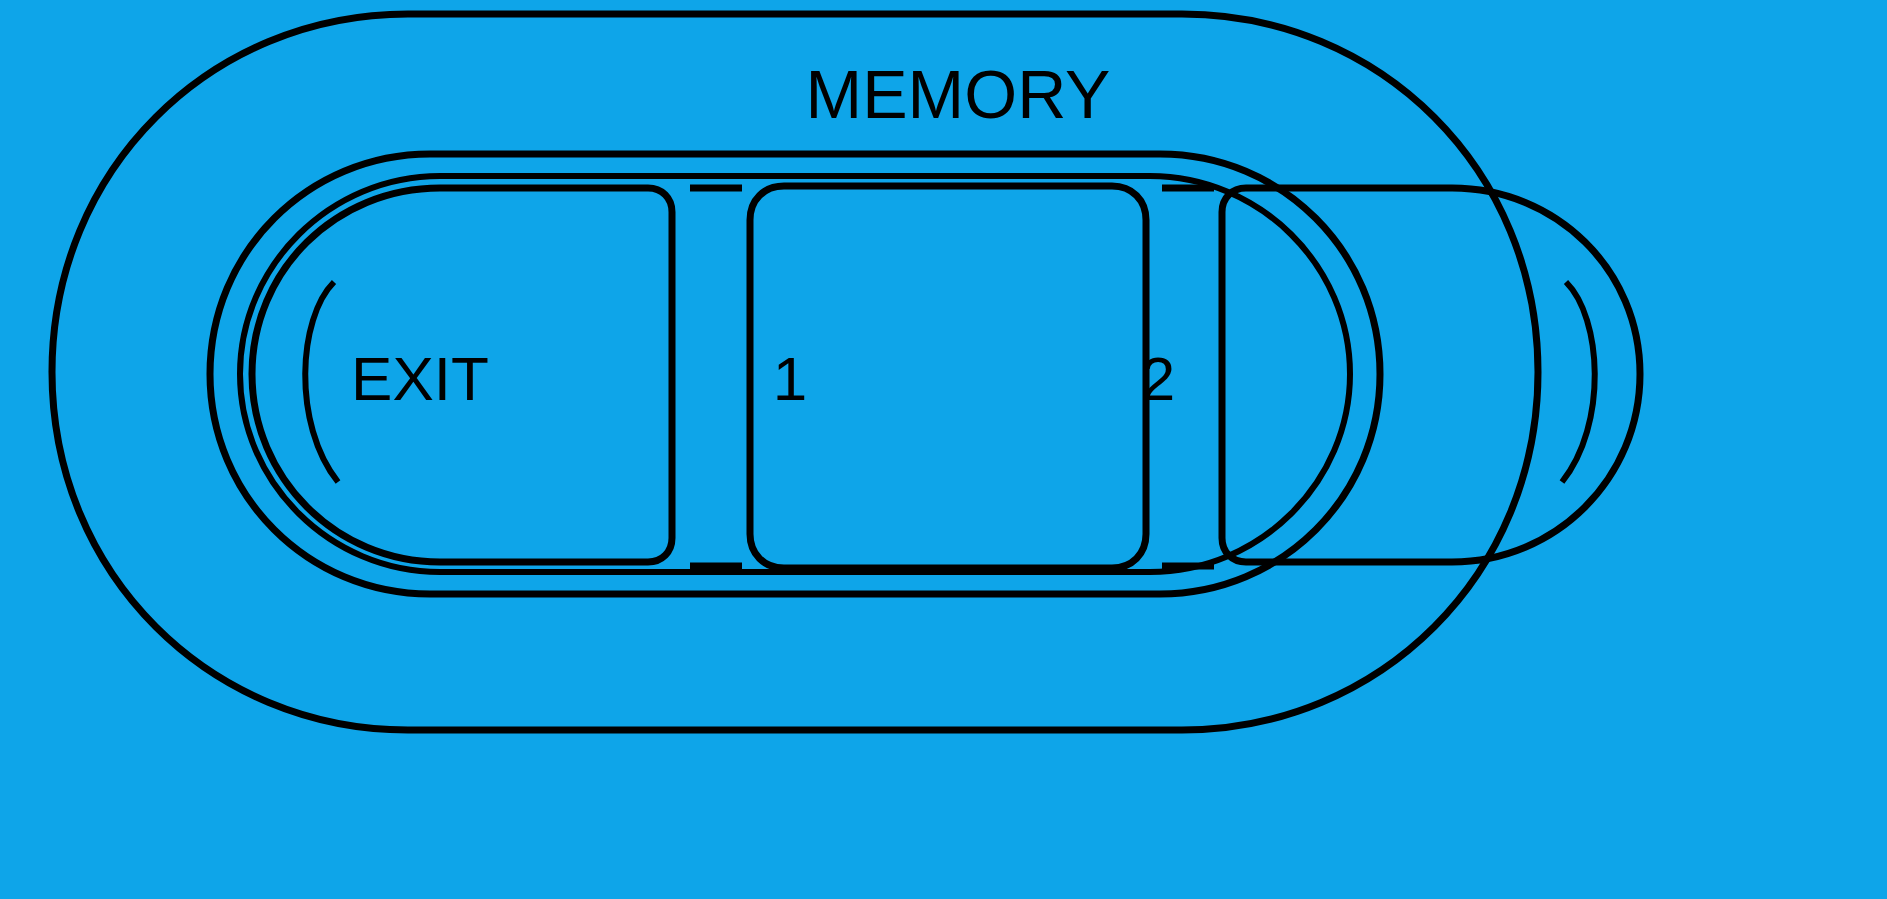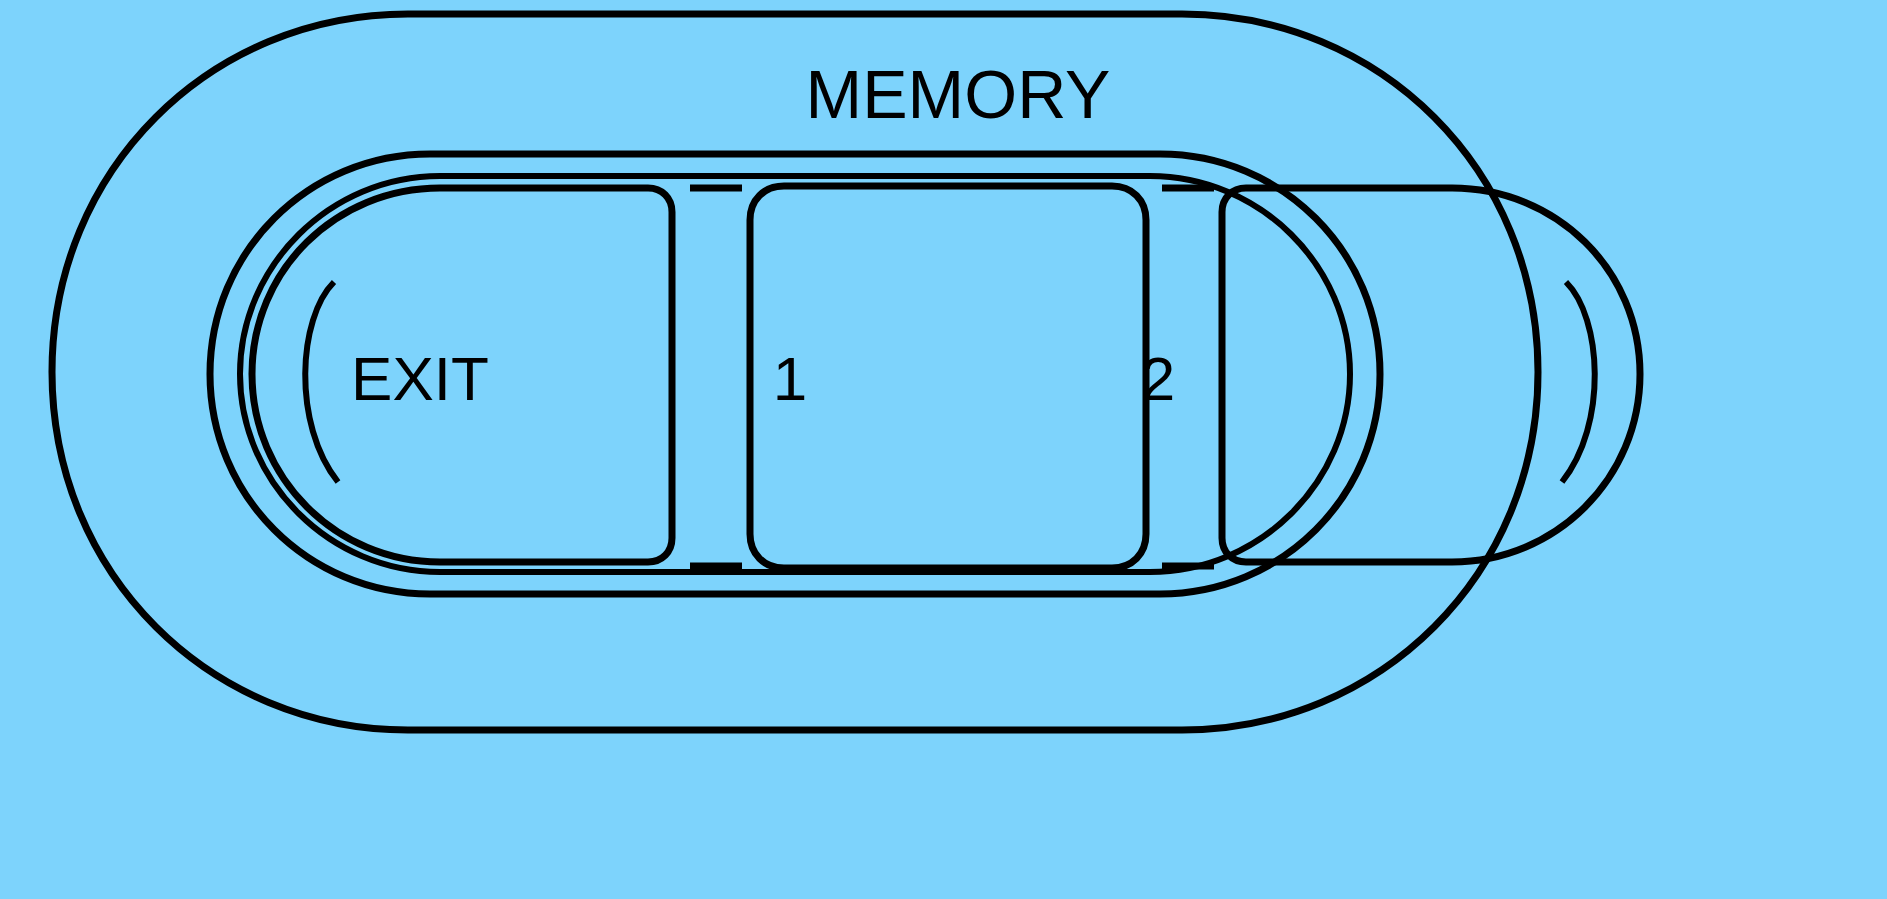--- a/index.html
+++ b/index.html
@@ -11,21 +11,21 @@
   body {
     width: 1887px;
     height: 899px;
     font-family: "Liberation Sans", sans-serif;
     overflow: hidden;
   }
   #panel-root {
     position: relative;
     width: 1887px;
     height: 899px;
-    background: #7dd3fc;
+    background: #0ea5e9;
   }
   #panel-svg {
     position: absolute;
     left: 0;
     top: 0;
     width: 1887px;
     height: 899px;
     display: block;
   }
   .stroke {

